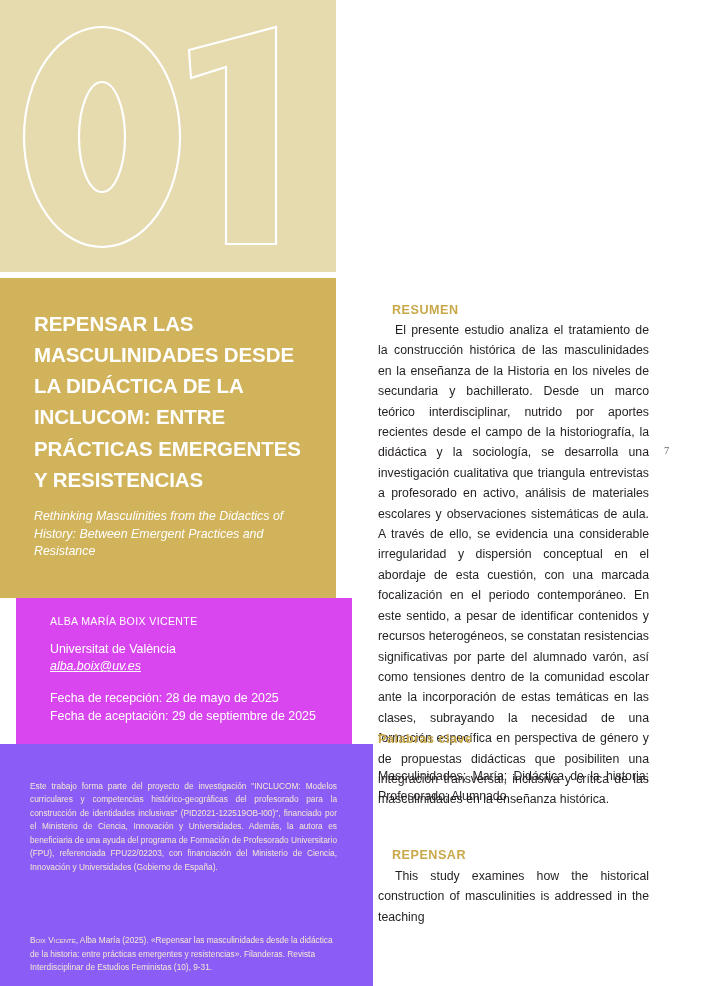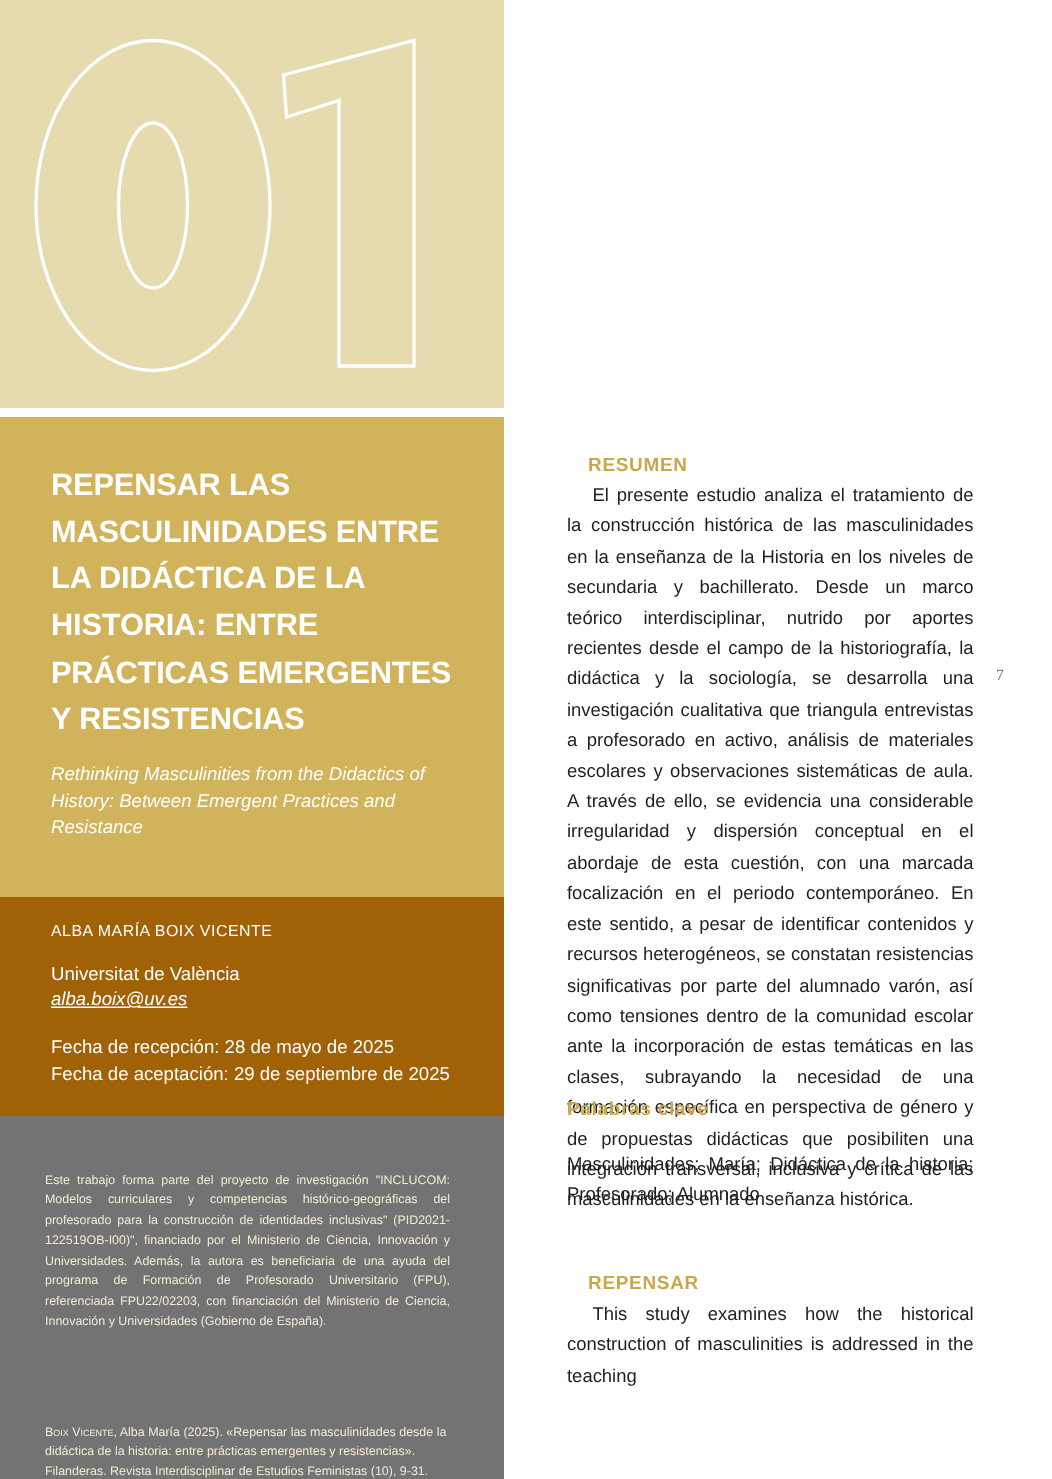--- a/index.html
+++ b/index.html
@@ -73,25 +73,25 @@
     color: #ffffff;
     font-size: 12.4px;
     font-style: italic;
     font-weight: normal;
     line-height: 1.42;
   }
 
   
   .author-block {
     position: absolute;
-    left: 0;
+    left: 16px;
     top: 598px;
     width: 336px;
     height: 146px;
-    background: #a16207;
+    background: #d946ef;
     box-sizing: border-box;
     padding: 17px 34px 0 34px;
     color: #ffffff;
   }
   .author-name {
     font-size: 10.6px;
     letter-spacing: 0.35px;
     margin: 0 0 14px 0;
   }
   .author-affiliation {
@@ -110,23 +110,23 @@
     font-size: 12.4px;
     margin: 0;
     line-height: 1.42;
   }
 
   
   .footer-block {
     position: absolute;
     left: 0;
     top: 744px;
-    width: 336px;
+    width: 373px;
     height: 242px;
-    background: #737373;
+    background: #8b5cf6;
     box-sizing: border-box;
     padding: 36px 36px 0 30px;
   }
   .funding-note {
     margin: 0;
     color: #f2ead4;
     font-size: 8.3px;
     line-height: 1.62;
     text-align: justify;
   }
@@ -229,21 +229,21 @@
         <ellipse cx="88" cy="115" rx="78" ry="110" fill="none" stroke="#ffffff" stroke-width="2.2"></ellipse>
         <ellipse cx="88" cy="115" rx="23" ry="55" fill="none" stroke="#ffffff" stroke-width="2.2"></ellipse>
 
         <path d="M 175 28 L 262 5 L 262 222 L 212 222 L 212 45 L 177 56 Z" fill="none" stroke="#ffffff" stroke-width="2.2" stroke-linejoin="miter"></path>
       </svg>
 
     </div>
   </div>
 
   <div class="title-block">
-    <h1 class="article-title">REPENSAR LAS MASCULINIDADES ENTRE LA DIDÁCTICA DE LA HISTORIA: ENTRE PRÁCTICAS EMERGENTES Y RESISTENCIAS</h1>
+    <h1 class="article-title">REPENSAR LAS MASCULINIDADES DESDE LA DIDÁCTICA DE LA INCLUCOM: ENTRE PRÁCTICAS EMERGENTES Y RESISTENCIAS</h1>
     <p class="article-subtitle">Rethinking Masculinities from the Didactics of History: Between Emergent Practices and Resistance</p>
   </div>
 
   <div class="author-block">
     <div class="author-name">ALBA MARÍA BOIX VICENTE</div>
     <div class="author-affiliation">Universitat de València</div>
     <div class="author-email">alba.boix@uv.es</div>
     <div class="date-line">Fecha de recepción: 28 de mayo de 2025</div>
     <div class="date-line">Fecha de aceptación: 29 de septiembre de 2025</div>
   </div>

